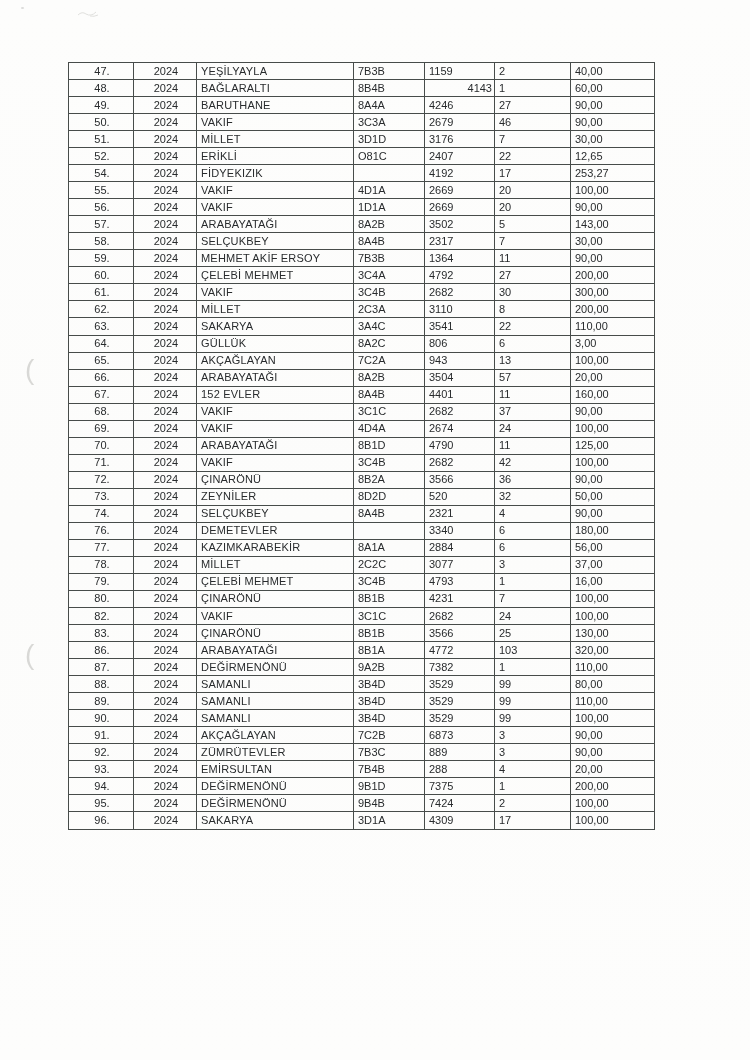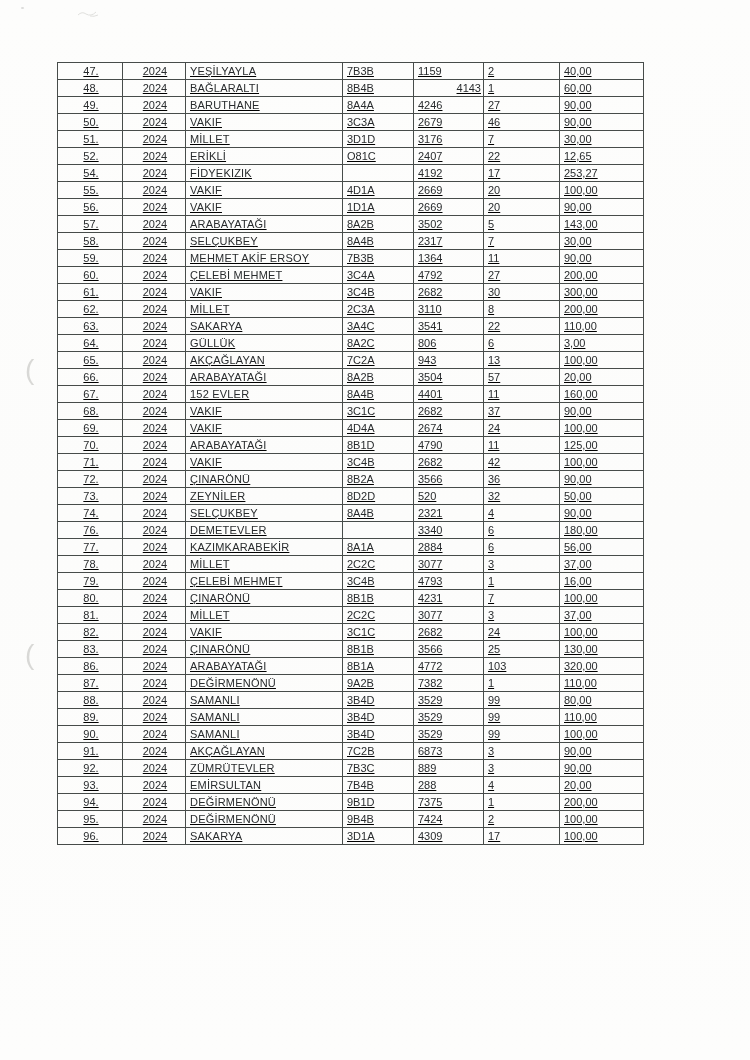--- a/index.html
+++ b/index.html
@@ -17,27 +17,26 @@
     position: relative;
     width: 750px;
     height: 1060px;
     background: linear-gradient(180deg, #fdfdfc 0%, #fcfcfb 50%, #fdfdfc 100%);
     overflow: hidden;
   }
 
   
   table.records {
     position: absolute;
-    left: 57px;
+    left: 68px;
     top: 62px;
     width: 586px;
     height: 768px;
     border-collapse: collapse;
     table-layout: fixed;
-    text-decoration: underline;
   }
   table.records td {
     border: 1.5px solid #474c4a;
     font-size: 11px;
     line-height: 1;
     color: #282b2d;
     padding: 0 2px 0 4px;
     vertical-align: middle;
     white-space: nowrap;
     overflow: hidden;
@@ -387,29 +386,20 @@
         <tr>
           <td class="c0">80.</td>
           <td class="c1">2024</td>
           <td class="c2">ÇINARÖNÜ</td>
           <td class="c3">8B1B</td>
           <td class="c4">4231</td>
           <td class="c5">7</td>
           <td class="c6">100,00</td>
         </tr>
         <tr>
-          <td class="c0">81.</td>
-          <td class="c1">2024</td>
-          <td class="c2">MİLLET</td>
-          <td class="c3">2C2C</td>
-          <td class="c4">3077</td>
-          <td class="c5">3</td>
-          <td class="c6">37,00</td>
-        </tr>
-        <tr>
           <td class="c0">82.</td>
           <td class="c1">2024</td>
           <td class="c2">VAKIF</td>
           <td class="c3">3C1C</td>
           <td class="c4">2682</td>
           <td class="c5">24</td>
           <td class="c6">100,00</td>
         </tr>
         <tr>
           <td class="c0">83.</td>

